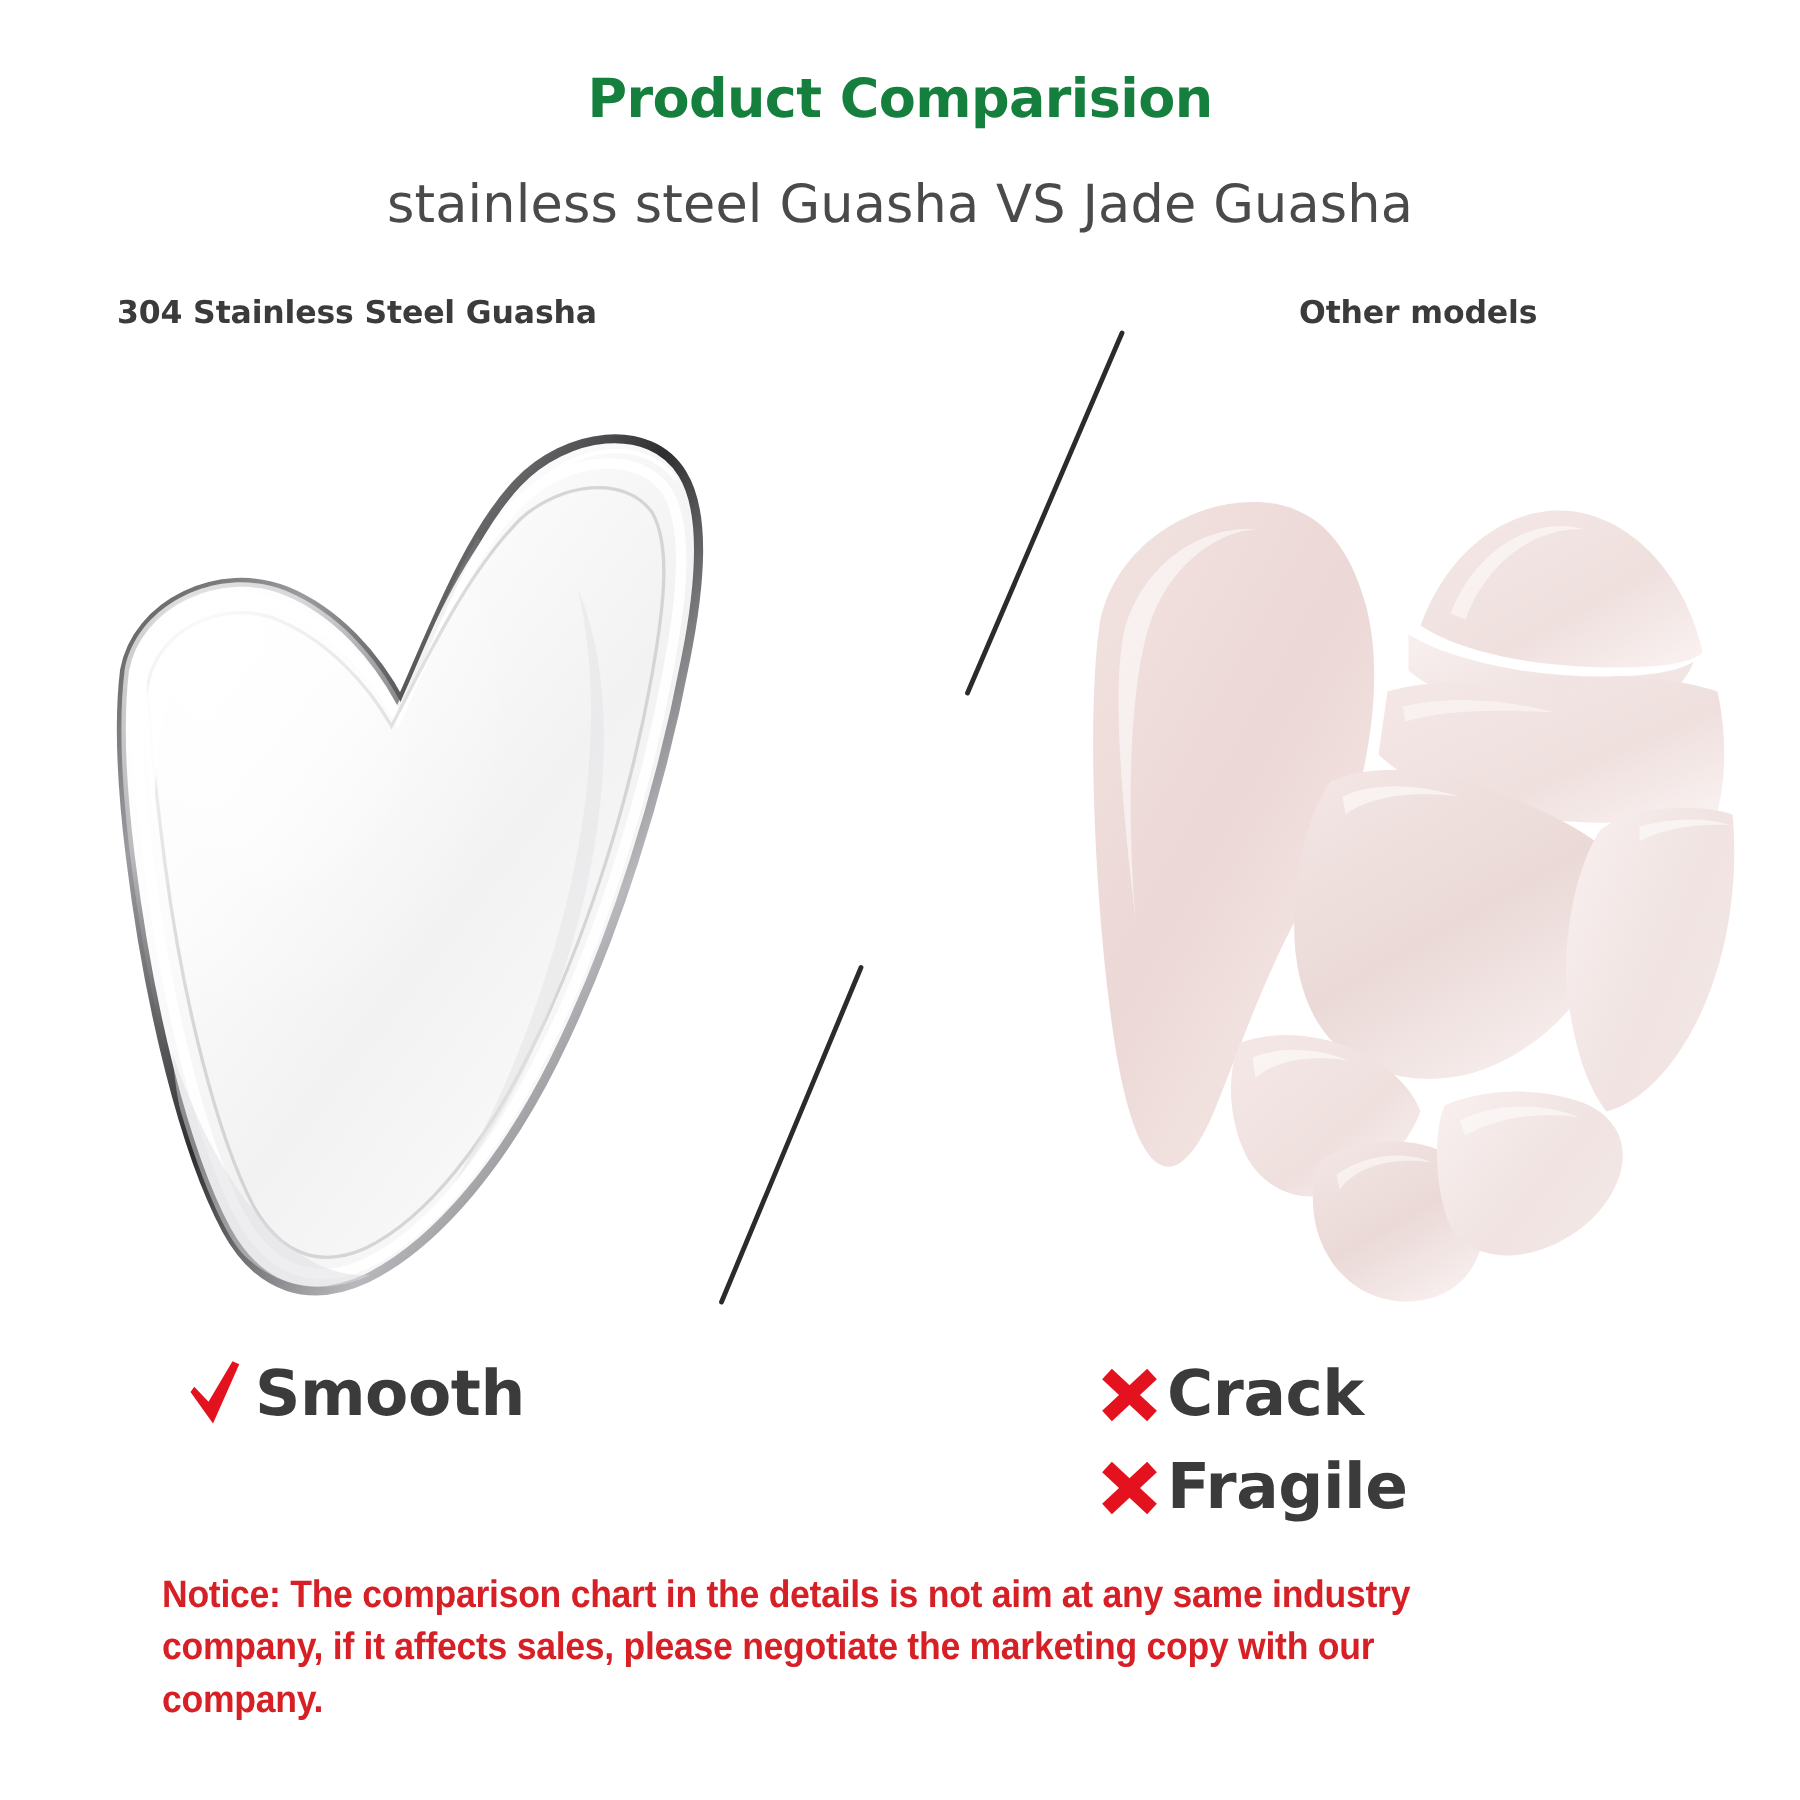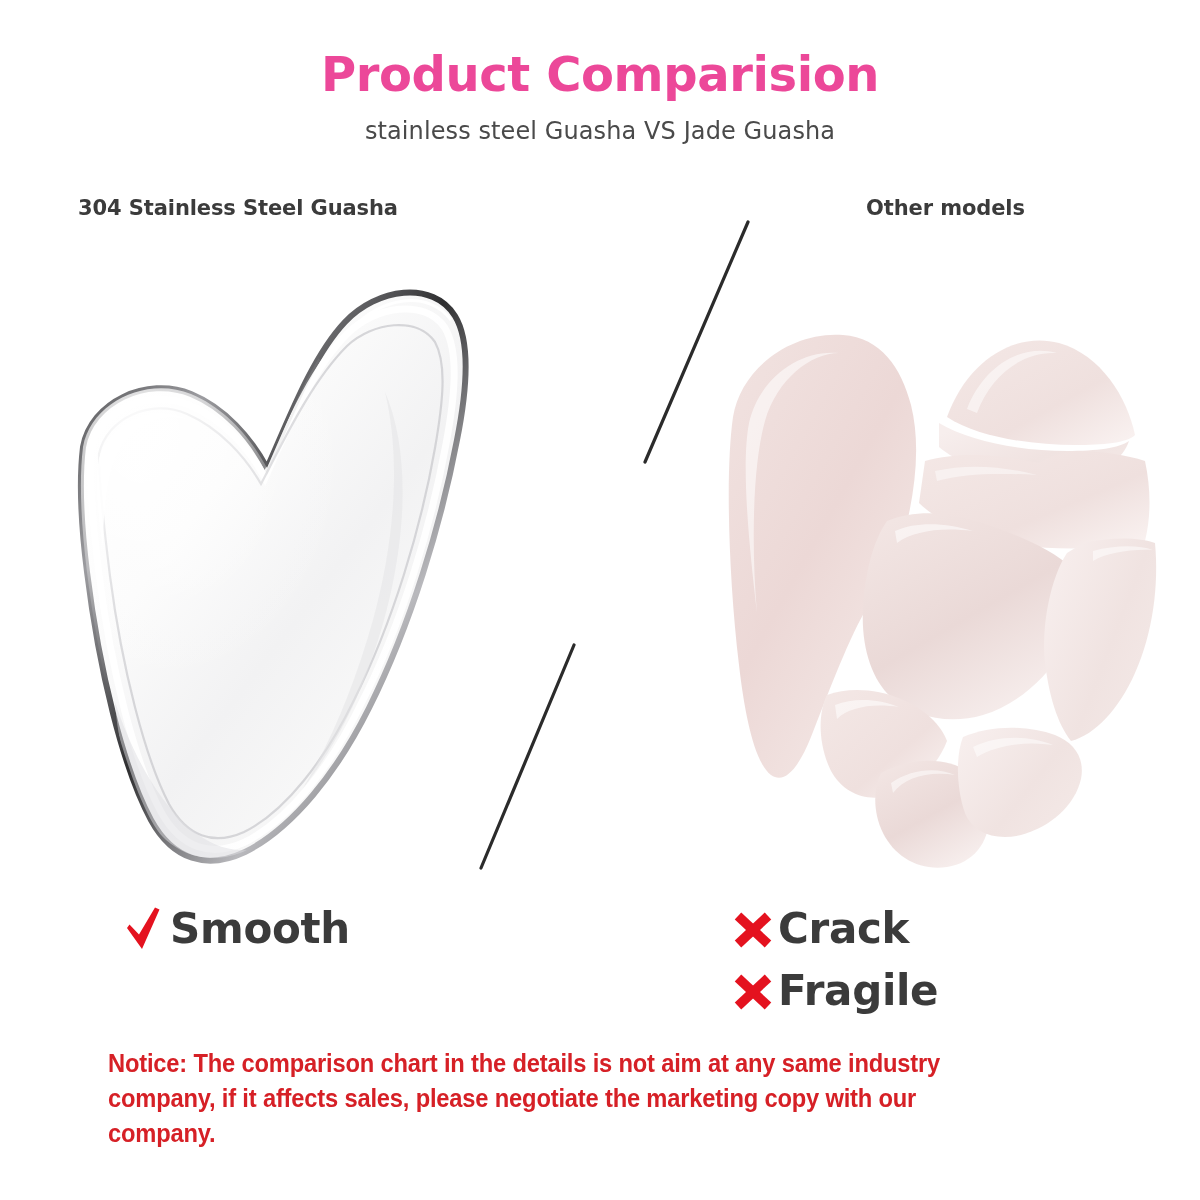--- a/index.html
+++ b/index.html
@@ -24,33 +24,33 @@
     background: #ffffff;
   }
 
   
   .title {
     position: absolute;
     top: 46px;
     left: 0;
     width: 1200px;
     text-align: center;
-    font-size: 48px;
+    font-size: 36px;
     font-weight: 700;
     letter-spacing: -0.4px;
-    color: #ec4899;
+    color: #15803d;
     font-family: "DejaVu Sans", "Liberation Sans", sans-serif;
   }
   .subtitle {
     position: absolute;
     top: 117px;
     left: 0;
     width: 1200px;
     text-align: center;
-    font-size: 24px;
+    font-size: 35px;
     font-weight: 400;
     color: #4a4a4a;
     letter-spacing: 0.1px;
     font-family: "DejaVu Sans", "Liberation Sans", sans-serif;
   }
 
   .col-head {
     position: absolute;
     font-size: 21px;
     font-weight: 700;

